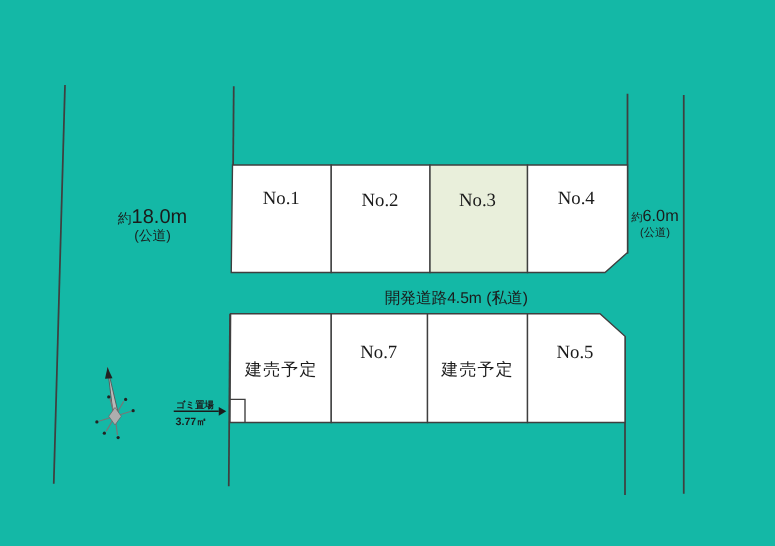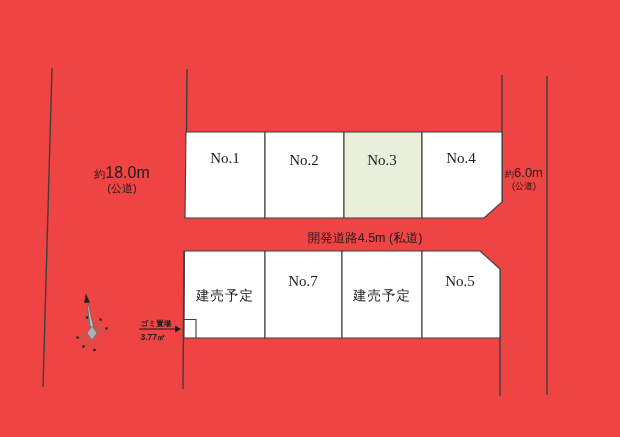--- a/index.html
+++ b/index.html
@@ -1,19 +1,19 @@
 <!DOCTYPE html>
 <html><head>
 <meta charset="utf-8">
 <style>
   html,body{margin:0;padding:0;background:#ffffff;}
   .canvas{
     position:relative;
     width:620px;height:437px;
-    background:#ef4444;
+    background:#14b8a6;
     font-family:"Liberation Sans",sans-serif;
     overflow:hidden;
   }
   svg text{fill:#1b1b1b;}
   .plot-label{font-family:"Liberation Serif","DejaVu Serif",serif;font-size:15px;}
   .plot-label-jp{font-family:"Liberation Serif","DejaVu Serif",serif;font-size:13.5px;letter-spacing:1px;}
   .road-label-big{font-family:"Liberation Sans","DejaVu Sans",sans-serif;font-size:16px;}
   .road-label-approx{font-size:11px;}
   .road-label-sub{font-family:"Liberation Sans","DejaVu Sans",sans-serif;font-size:11px;}
   .road-label-big-r{font-family:"Liberation Sans","DejaVu Sans",sans-serif;font-size:13px;}

